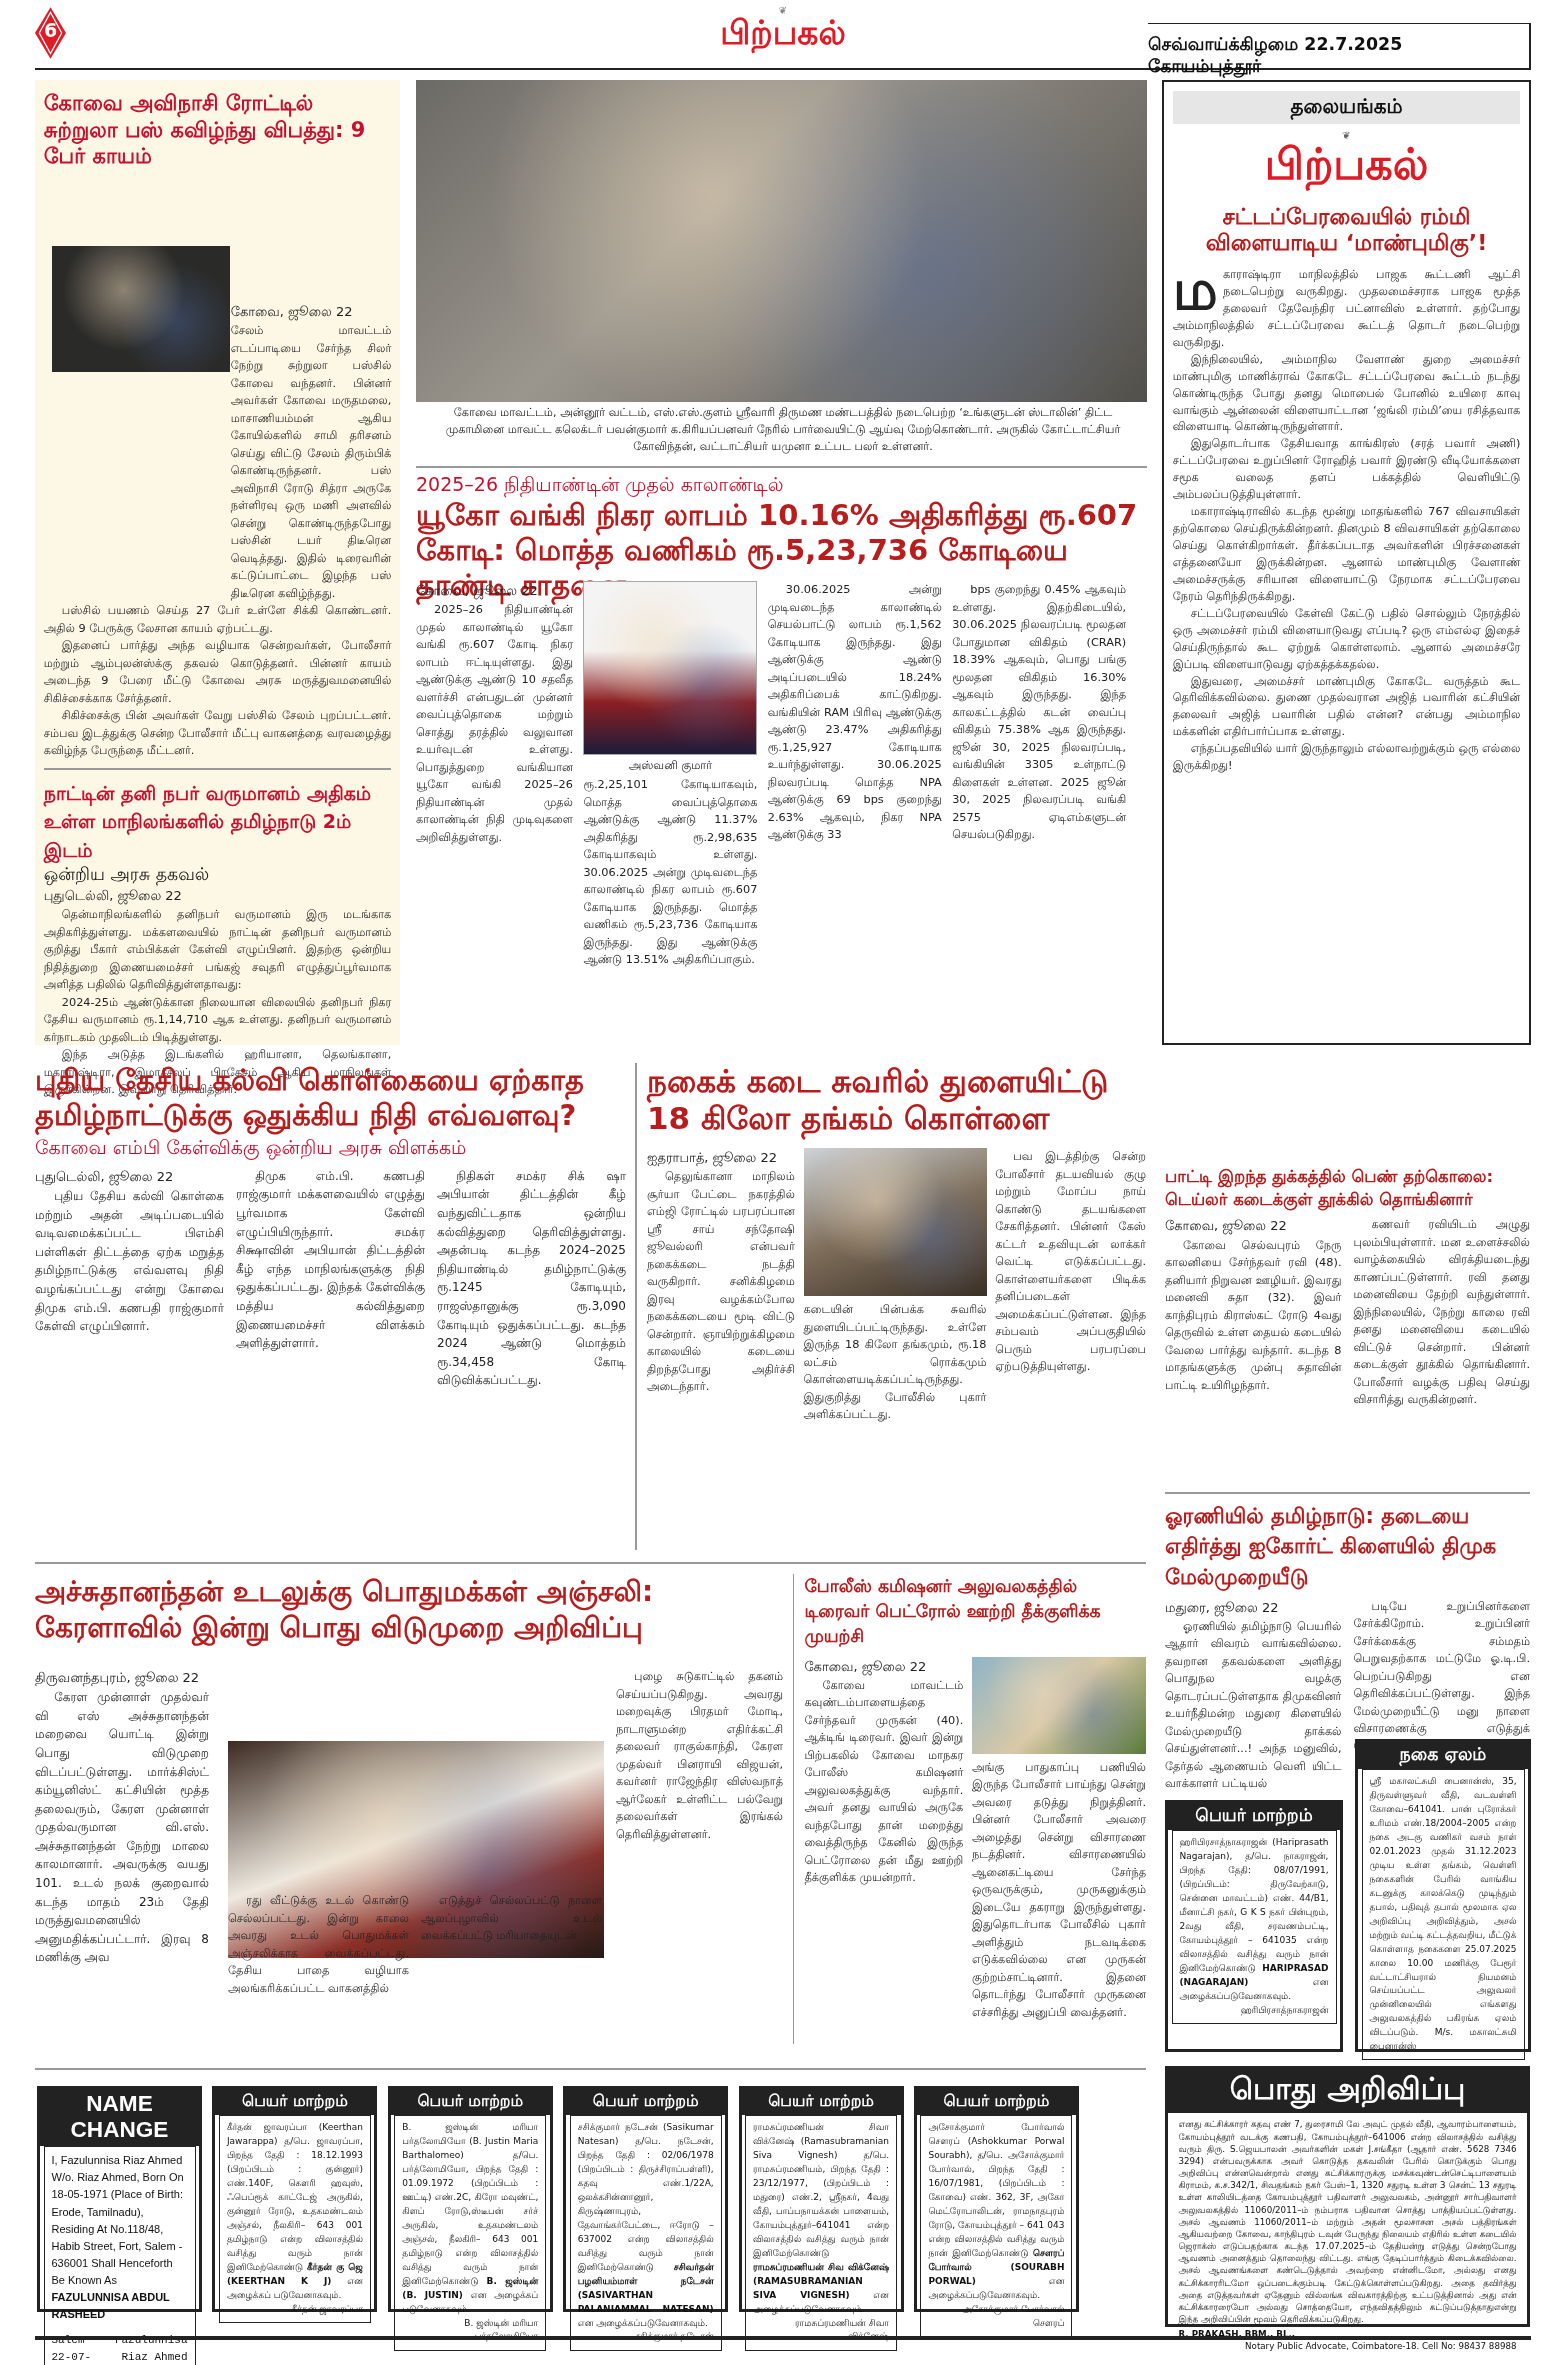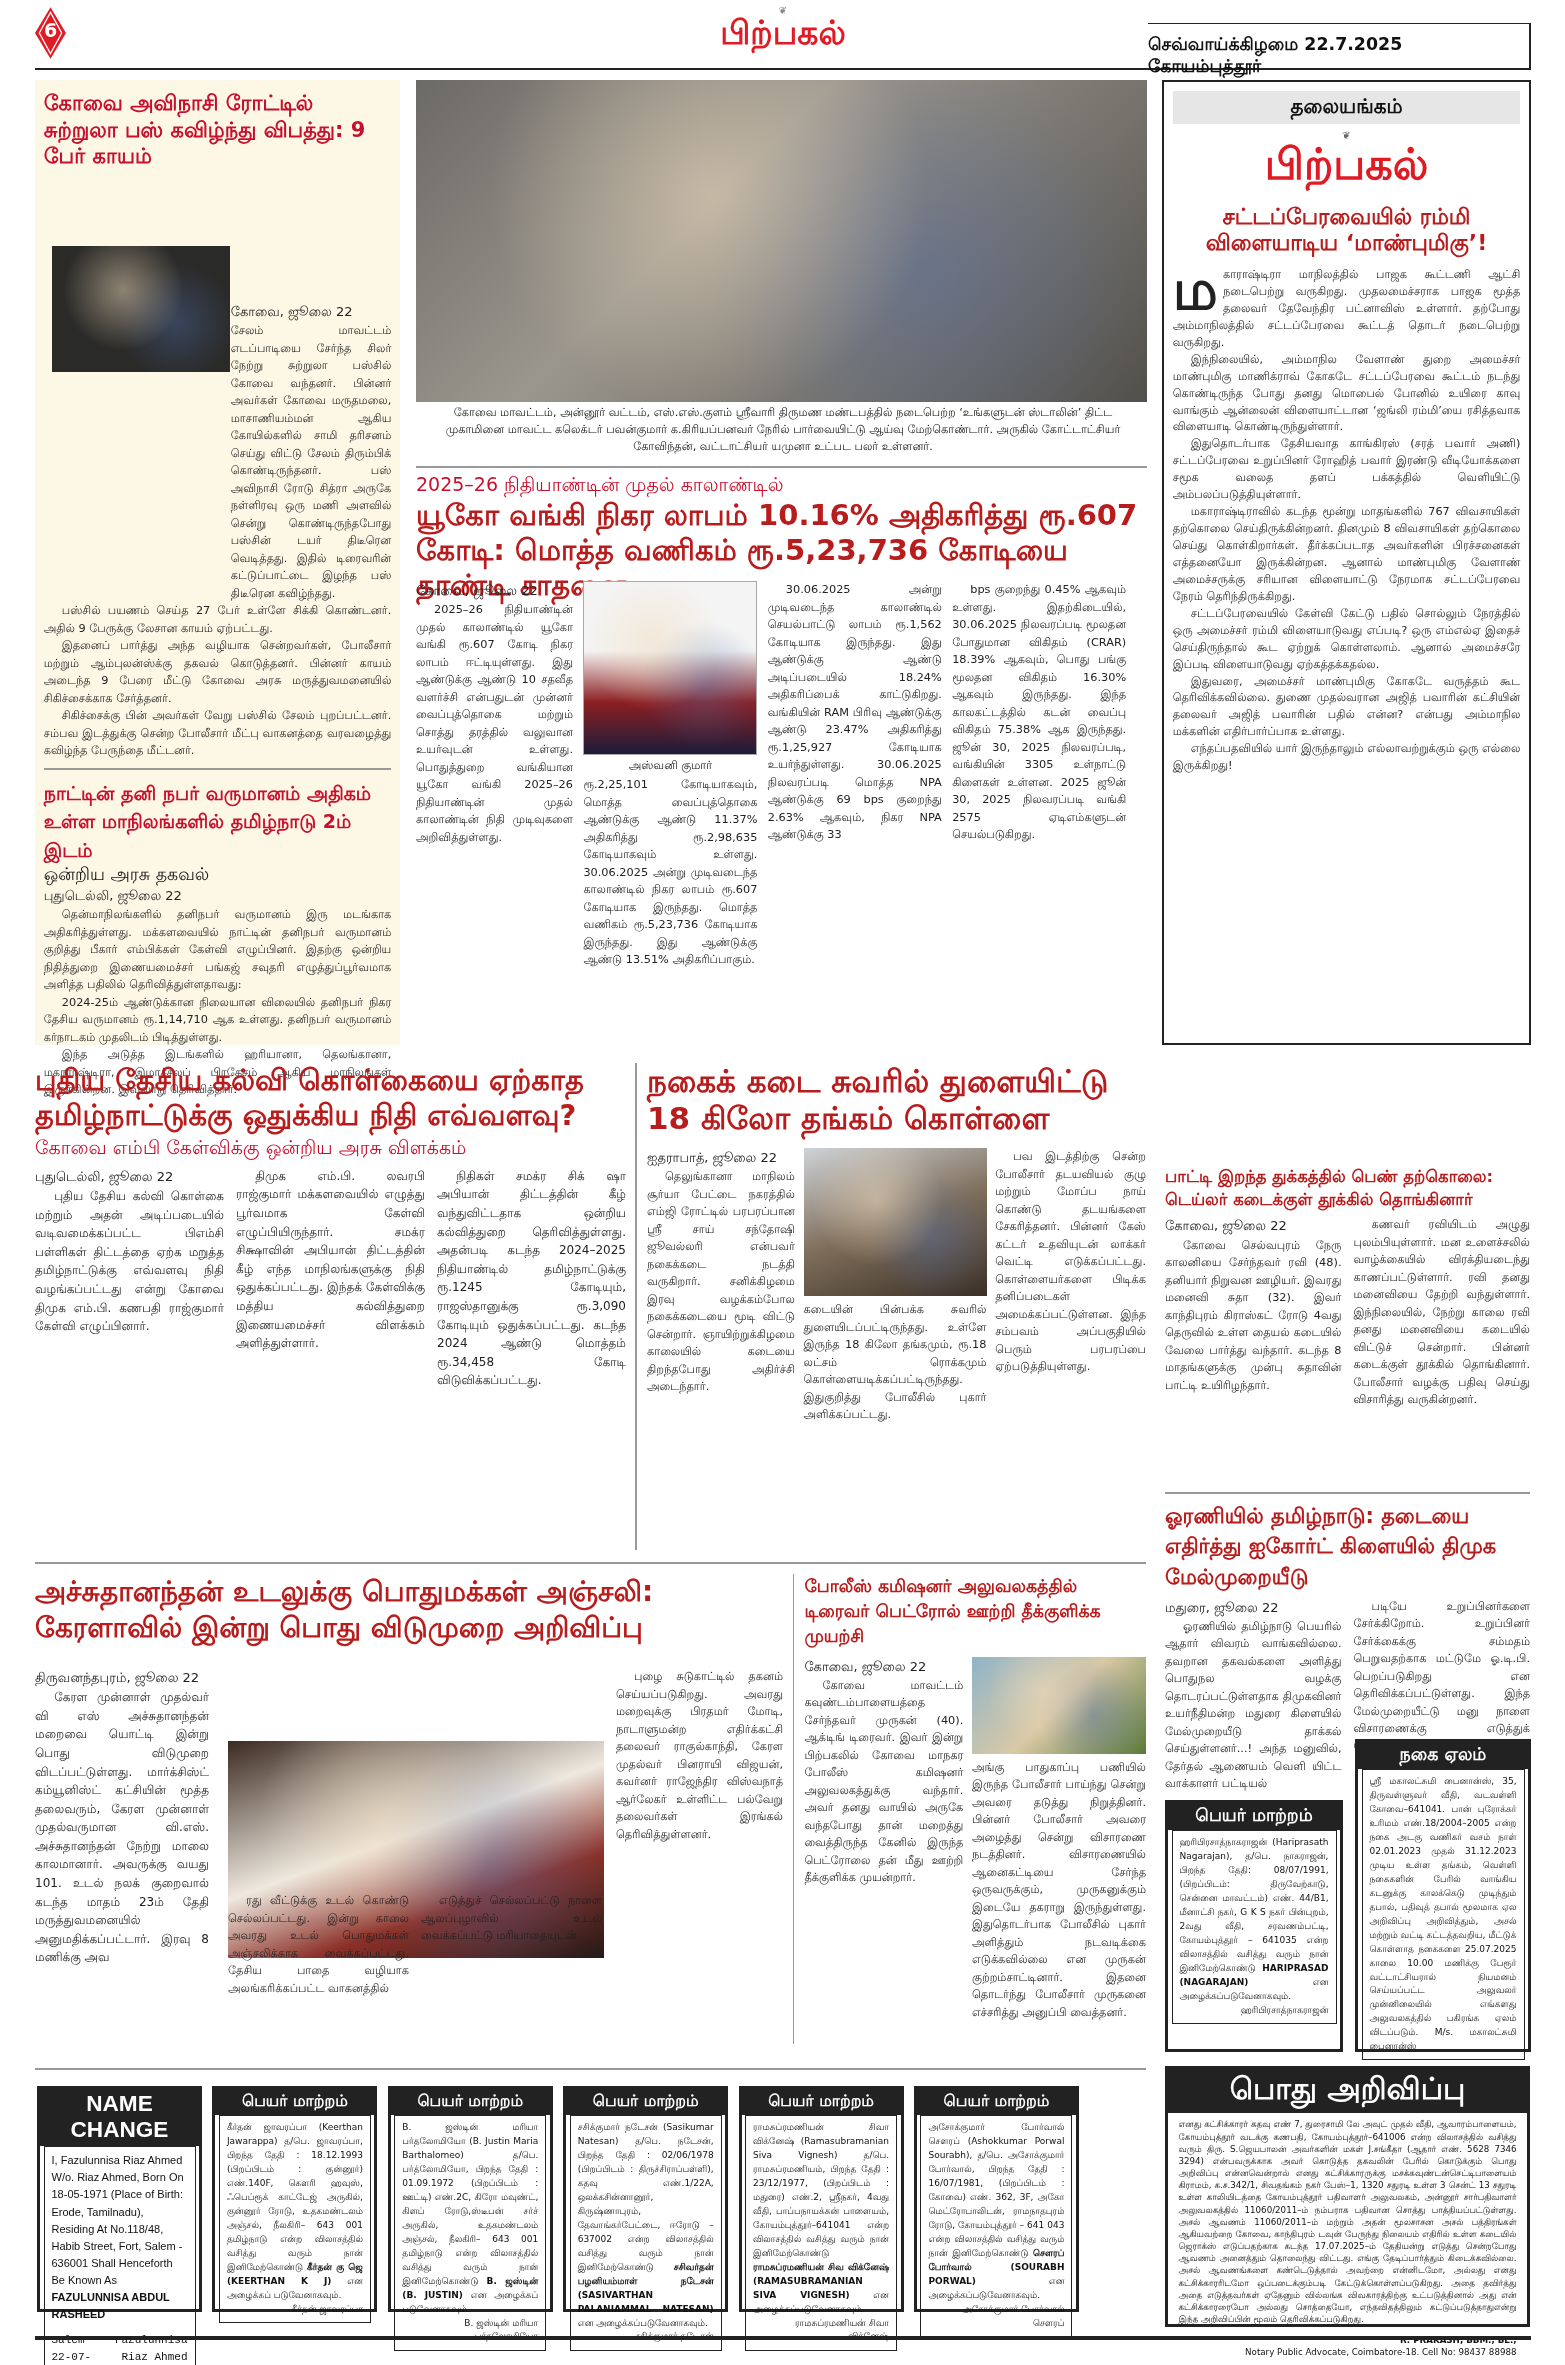--- a/index.html
+++ b/index.html
@@ -106,21 +106,21 @@
 
 <div class="abs" style="left:35px;top:1063px;width:591px;height:487px;">
   <h1 class="head-black" style="font-size:29px;">புதிய தேசிய கல்வி கொள்கையை ஏற்காத தமிழ்நாட்டுக்கு ஒதுக்கிய நிதி எவ்வளவு?</h1>
   <div class="head-red" style="font-size:19px;font-weight:normal;margin:3.5px 0 7px;">கோவை எம்பி கேள்விக்கு ஒன்றிய அரசு விளக்கம்</div>
   <div class="cols body-text" style="font-size:12px;">
     <div>
         <div class="dateline">புதுடெல்லி, ஜூலை 22</div>
         <p>புதிய தேசிய கல்வி கொள்கை மற்றும் அதன் அடிப்படையில் வடிவமைக்கப்பட்ட பிஎம்சி பள்ளிகள் திட்டத்தை ஏற்க மறுத்த தமிழ்நாட்டுக்கு எவ்வளவு நிதி வழங்கப்பட்டது என்று கோவை திமுக எம்.பி. கணபதி ராஜ்குமார் கேள்வி எழுப்பினார்.</p>
       </div>
     <div>
-        <p>திமுக எம்.பி. லவரபி ராஜ்குமார் மக்களவையில் எழுத்து பூர்வமாக கேள்வி எழுப்பியிருந்தார். சமக்ர சிக்ஷாவின் அபியான் திட்டத்தின் கீழ் எந்த மாநிலங்களுக்கு நிதி ஒதுக்கப்பட்டது. இந்தக் கேள்விக்கு மத்திய கல்வித்துறை இணையமைச்சர் விளக்கம் அளித்துள்ளார்.</p>
+        <p>திமுக எம்.பி. கணபதி ராஜ்குமார் மக்களவையில் எழுத்து பூர்வமாக கேள்வி எழுப்பியிருந்தார். சமக்ர சிக்ஷாவின் அபியான் திட்டத்தின் கீழ் எந்த மாநிலங்களுக்கு நிதி ஒதுக்கப்பட்டது. இந்தக் கேள்விக்கு மத்திய கல்வித்துறை இணையமைச்சர் விளக்கம் அளித்துள்ளார்.</p>
       </div>
     <div>
         <p>நிதிகள் சமக்ர சிக் ஷா அபியான் திட்டத்தின் கீழ் வந்துவிட்டதாக ஒன்றிய கல்வித்துறை தெரிவித்துள்ளது. அதன்படி கடந்த 2024–2025 நிதியாண்டில் தமிழ்நாட்டுக்கு ரூ.1245 கோடியும், ராஜஸ்தானுக்கு ரூ.3,090 கோடியும் ஒதுக்கப்பட்டது. கடந்த 2024 ஆண்டு மொத்தம் ரூ.34,458 கோடி விடுவிக்கப்பட்டது.</p>
       </div>
   </div>
 </div>
 <div class="abs" style="left:635px;top:1063px;width:1.7px;height:487px;background:#999;"></div>
 
 <div class="abs" style="left:647px;top:1063px;width:499px;height:487px;">
   <h1 class="head-black" style="font-size:31px;">நகைக் கடை சுவரில் துளையிட்டு 18 கிலோ தங்கம் கொள்ளை</h1>
@@ -211,21 +211,21 @@
     <b>HARIPRASAD (NAGARAJAN)</b>
     <span>என அழைக்கப்படுவேனாகவும்.</span>
     <div style="text-align:right;">ஹரிபிரசாத்நாகராஜன்</div>
   </div>
 </div>
 
 <div class="abs notice" style="left:1165px;top:2066px;width:365px;height:261px;">
   <div class="notice-title" style="font-size:30px;">பொது அறிவிப்பு</div>
   <div class="notice-body" style="font-size:8.7px;line-height:1.4;border:none;">
     <div>எனது கட்சிக்காரர் கதவு எண் 7, துரைசாமி லே அவுட் முதல் வீதி, ஆவாரம்பாளையம், கோயம்புத்தூர் வடக்கு கணபதி, கோயம்புத்தூர்–641006 என்ற விலாசத்தில் வசித்து வரும் திரு. S.ஜெயபாலன் அவர்களின் மகள் J.சங்கீதா (ஆதார் எண். 5628 7346 3294) என்பவருக்காக அவர் கொடுத்த தகவலின் பேரில் கொடுக்கும் பொது அறிவிப்பு என்னவென்றால் எனது கட்சிக்காரருக்கு மசக்கவுண்டன்செட்டிபாளையம் கிராமம், க.ச.342/1, சிவதங்கம் நகர் பேஸ்–1, 1320 சதுரடி உள்ள 3 சென்ட் 13 சதுரடி உள்ள காலியிடத்தை கோயம்புத்தூர் பதிவாளர் அலுவலகம், அன்னூர் சார்பதிவாளர் அலுவலகத்தில் 11060/2011–ம் நம்பராக பதிவான சொத்து பாத்தியப்பட்டுள்ளது. அசல் ஆவணம் 11060/2011–ம் மற்றும் அதன் மூலசாசன அசல் பத்திரங்கள் ஆகியவற்றை கோவை, காந்திபுரம் டவுன் பேருந்து நிலையம் எதிரில் உள்ள கடையில் ஜெராக்ஸ் எடுப்பதற்காக கடந்த 17.07.2025–ம் தேதியன்று எடுத்து சென்றபோது ஆவணம் அனைத்தும் தொலைந்து விட்டது. எங்கு தேடிப்பார்த்தும் கிடைக்கவில்லை. அசல் ஆவணங்களை கண்டெடுத்தால் அவற்றை என்னிடமோ, அல்லது எனது கட்சிக்காரரிடமோ ஒப்படைக்கும்படி கேட்டுக்கொள்ளப்படுகிறது. அதை தவிர்த்து அதை எடுத்தவர்கள் ஏதேனும் வில்லங்க விவகாரத்திற்கு உட்படுத்தினால் அது என் கட்சிக்காரரையோ அல்லது சொத்தையோ, எந்தவிதத்திலும் கட்டுப்படுத்தாதுஎன்று இந்த அறிவிப்பின் மூலம் தெரிவிக்கப்படுகிறது.</div>
-    <div style="text-align:right;font-weight:bold;margin-top:9px;">R. PRAKASH, BBM., BL.,</div>
+    <div style="font-weight:bold;margin-top:3px;">R. PRAKASH, BBM., BL.,</div>
     <div style="text-align:right;">Notary Public Advocate, Coimbatore-18. Cell No: 98437 88988</div>
   </div>
 </div>
 
 <div class="abs rule-h" style="left:35px;top:2068px;width:1111px;"></div>
 <div class="abs" style="left:37px;top:2086px;width:1113px;height:226px;display:flex;gap:10.4px;">
   <div class="notice" style="width:165px;">
     <div class="notice-title" style="font-family:'Liberation Sans',sans-serif;font-size:22.6px;">NAME CHANGE</div>
     <div class="notice-body" style="font-family:'Liberation Sans',sans-serif;font-size:11px;text-align:left;">
       <span>I, Fazulunnisa Riaz Ahmed W/o. Riaz Ahmed, Born On 18-05-1971 (Place of Birth: Erode, Tamilnadu), Residing At No.118/48, Habib Street, Fort, Salem - 636001 Shall Henceforth Be Known As</span>

